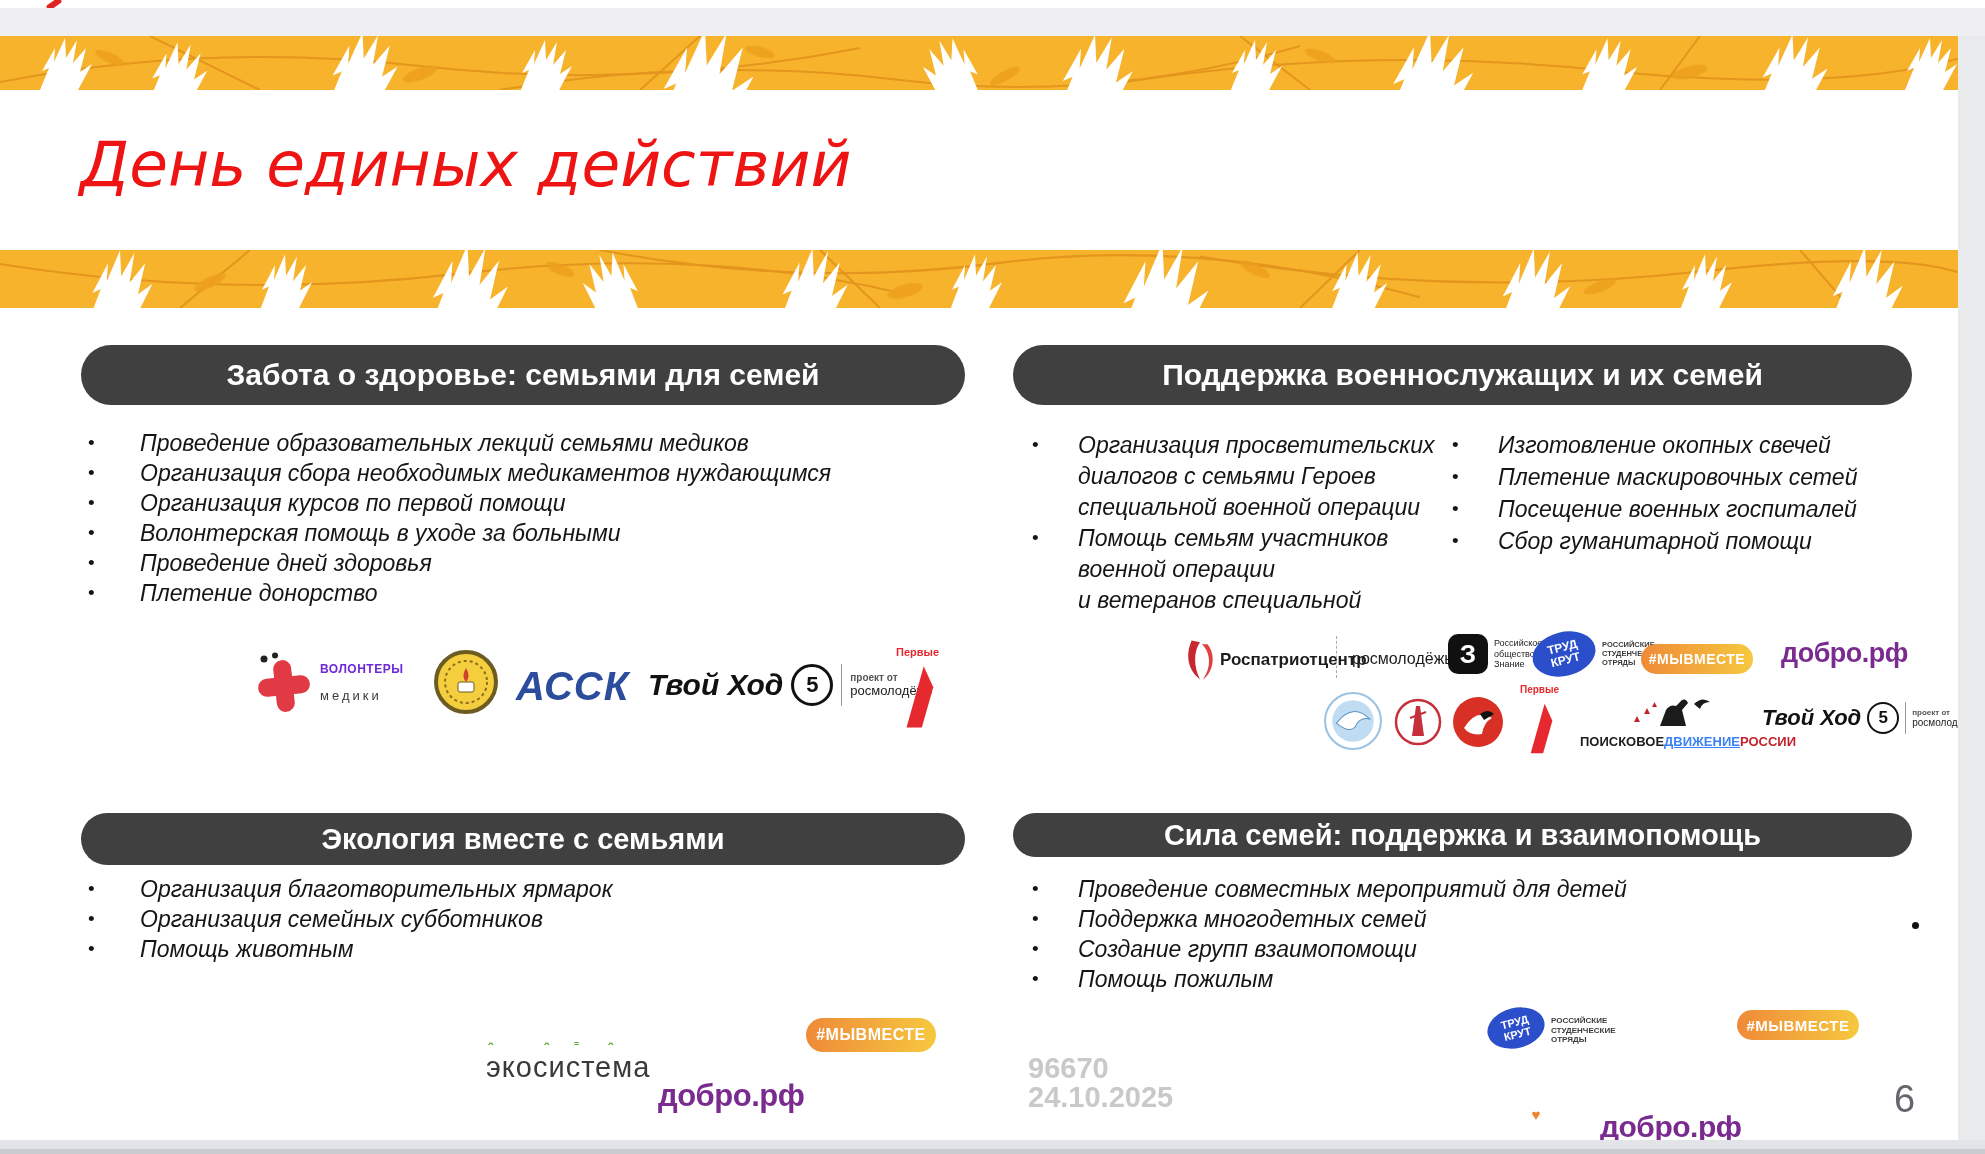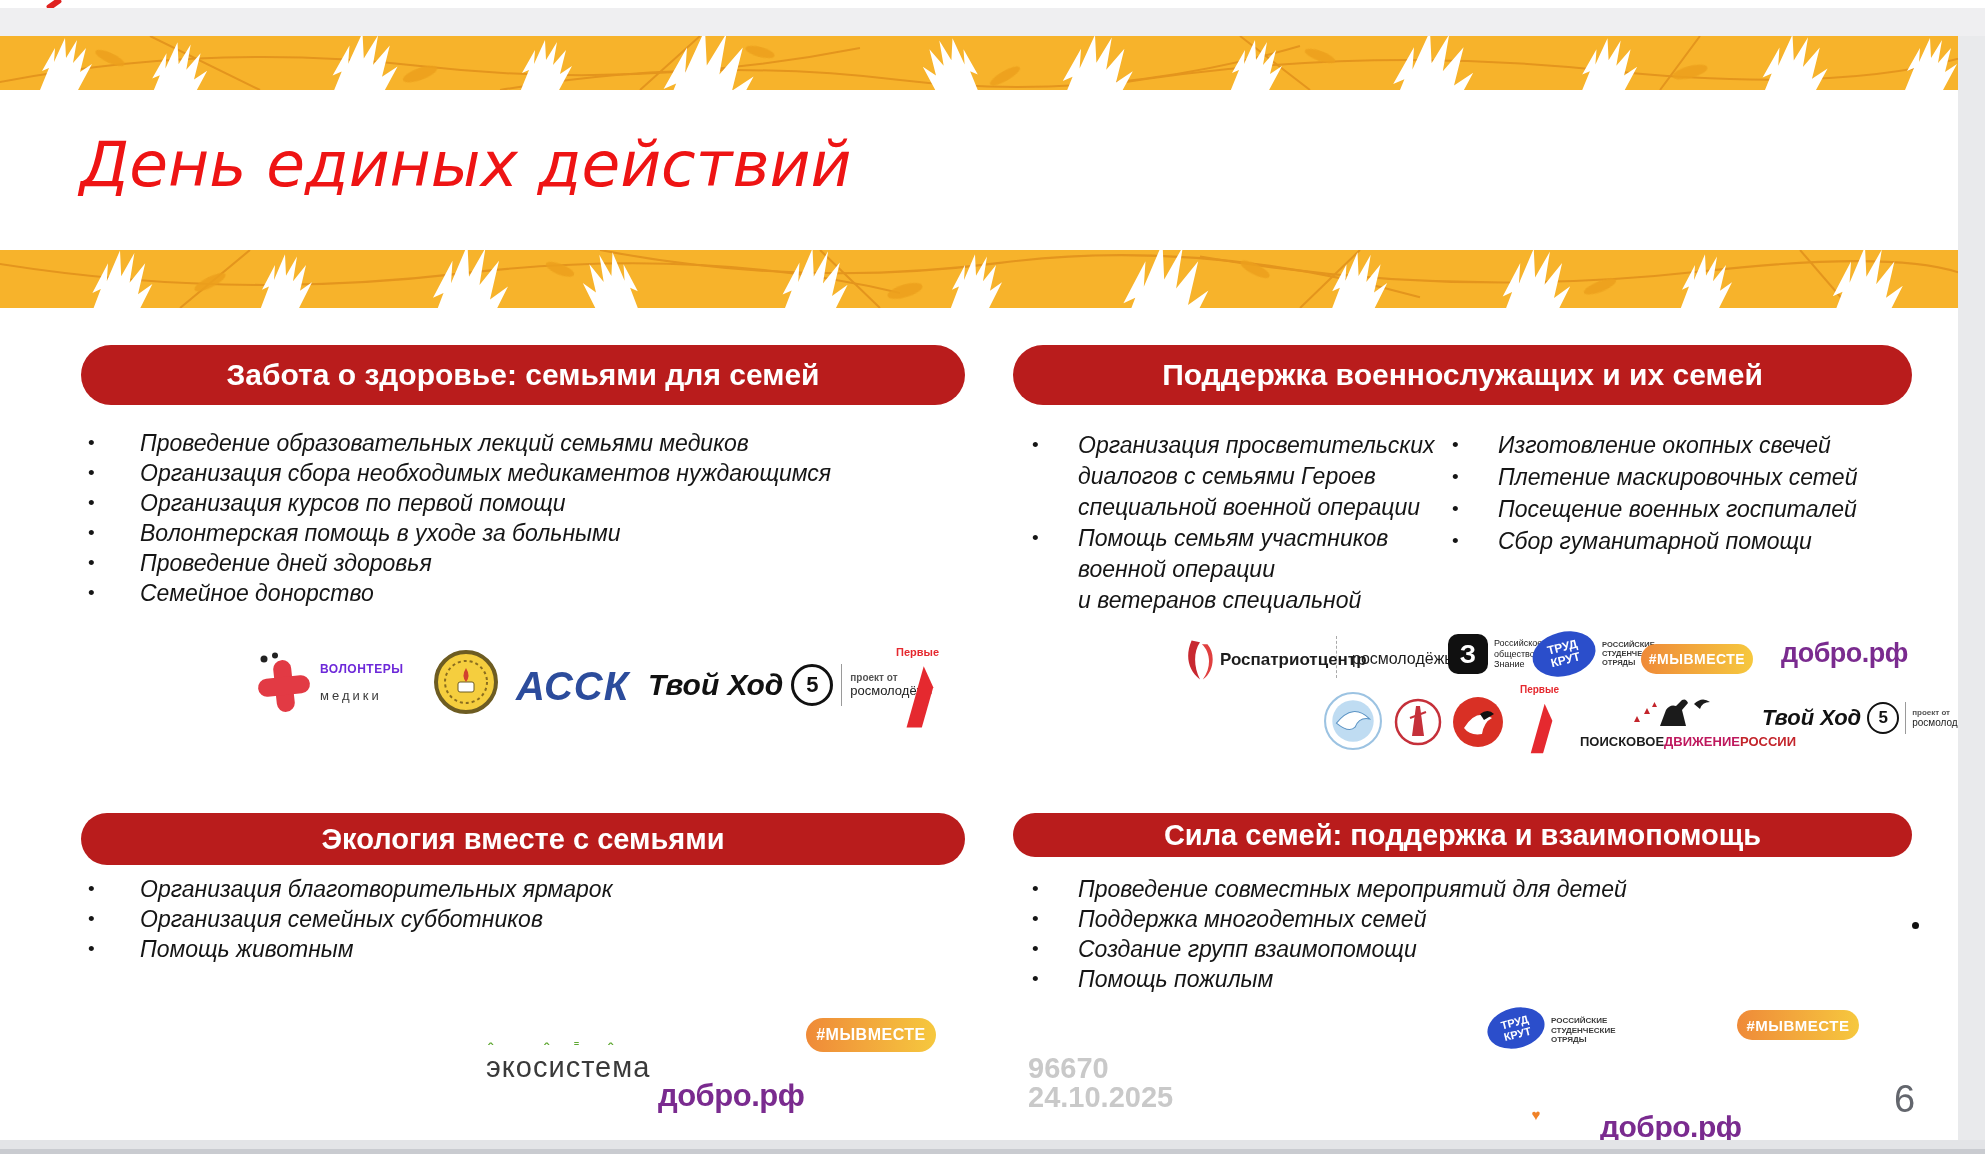--- a/index.html
+++ b/index.html
@@ -13,21 +13,21 @@
   .top-gray{left:0;top:8px;width:1985px;height:28px;background:#EFEFF1;border-bottom:1px solid #E3E3E6;}
   .right-margin{left:1958px;top:36px;width:27px;height:1104px;background:#E9EAEC;}
   .bot1{left:0;top:1140px;width:1985px;height:9px;background:#E3E4E7;}
   .bot2{left:0;top:1149px;width:1985px;height:5px;background:#C9CBD0;}
 
   
   .slide-title{left:80px;top:128px;font-family:"DejaVu Sans",sans-serif;
     font-size:63px;font-weight:normal;font-style:italic;color:#EE1414;letter-spacing:0px;white-space:nowrap;}
 
   
-  .pill{background:#b91c1c;border-radius:34px;display:flex;align-items:center;justify-content:center;
+  .pill{background:#404040;border-radius:34px;display:flex;align-items:center;justify-content:center;
         color:#FFFFFF;font-weight:bold;white-space:nowrap;}
   .pill1{left:81px;top:345px;width:884px;height:60px;font-size:30px;}
   .pill2{left:1013px;top:345px;width:899px;height:60px;font-size:30px;}
   .pill3{left:81px;top:813px;width:884px;height:52px;font-size:29px;}
   .pill4{left:1013px;top:813px;width:899px;height:44px;font-size:29px;}
 
   
   .list{font-style:italic;color:#151515;font-size:23px;}
   .line{display:flex;align-items:flex-start;height:30px;}
   .lh31 .line{height:31px;} .lh32 .line{height:32px;}
@@ -167,21 +167,21 @@
   <div class="line">
       <span class="dot">•</span>
       <span class="btxt">Волонтерская помощь в уходе за больными</span>
     </div>
   <div class="line">
       <span class="dot">•</span>
       <span class="btxt">Проведение дней здоровья</span>
     </div>
   <div class="line">
       <span class="dot">•</span>
-      <span class="btxt">Семейное донорство</span>
+      <span class="btxt">Плетение донорство</span>
     </div>
 </div>
 
 <div class="abs list lh31" style="left:1032px;top:432px;">
   <div class="line">
       <span class="dot ndot">•</span>
       <span class="btxt">Организация просветительских</span>
     </div>
   <div class="line">
       <span class="dot ndot"></span>
@@ -364,21 +364,21 @@
   </svg>
 </div>
 
 <div class="abs" style="left:1580px;top:696px;width:170px;">
   <svg width="150" height="34" viewBox="0 0 150 34" style="display:block;margin:0 auto;">
     <path d="M70 30 L76 14 Q 80 8 86 10 L92 4 Q 96 2 98 7 L92 14 L96 30 Z" fill="#1B1B1B"></path>
     <path d="M104 8 Q 112 0 120 6 Q 112 6 110 13 Z" fill="#1B1B1B"></path>
     <path d="M44 26 l3 -6 3 6 -6 0 Z M54 18 l3 -6 3 6 -6 0 Z M62 11 l2.5 -5 2.5 5 -5 0 Z" fill="#C3242B"></path>
   </svg>
   <div style="text-align:center;margin-top:2px;">
-    <span class="poisk-word" style="color:#1C1C1C;">ПОИСКОВОЕ</span><span class="poisk-word" style="color:#be185d;">ДВИЖЕНИЕ</span><span class="poisk-word" style="color:#C3242B;">РОССИИ</span>
+    <span class="poisk-word" style="color:#1C1C1C;">ПОИСКОВОЕ</span><span class="poisk-word" style="color:#3b82f6;text-decoration:underline;">ДВИЖЕНИЕ</span><span class="poisk-word" style="color:#C3242B;">РОССИИ</span>
   </div>
 </div>
 
 <div class="abs logo" style="left:1762px;top:702px;gap:6px;">
   <span class="th-name" style="font-size:22px;">Твой Ход</span>
   <span class="th-badge" style="width:28px;height:28px;font-size:17px;border-width:2.5px;">5</span>
   <span class="th-div"></span>
   <span>
     <div class="th-note1" style="font-size:8px;">проект от</div>
     <div class="th-note2" style="font-size:10px;">росмолодёжь</div>

